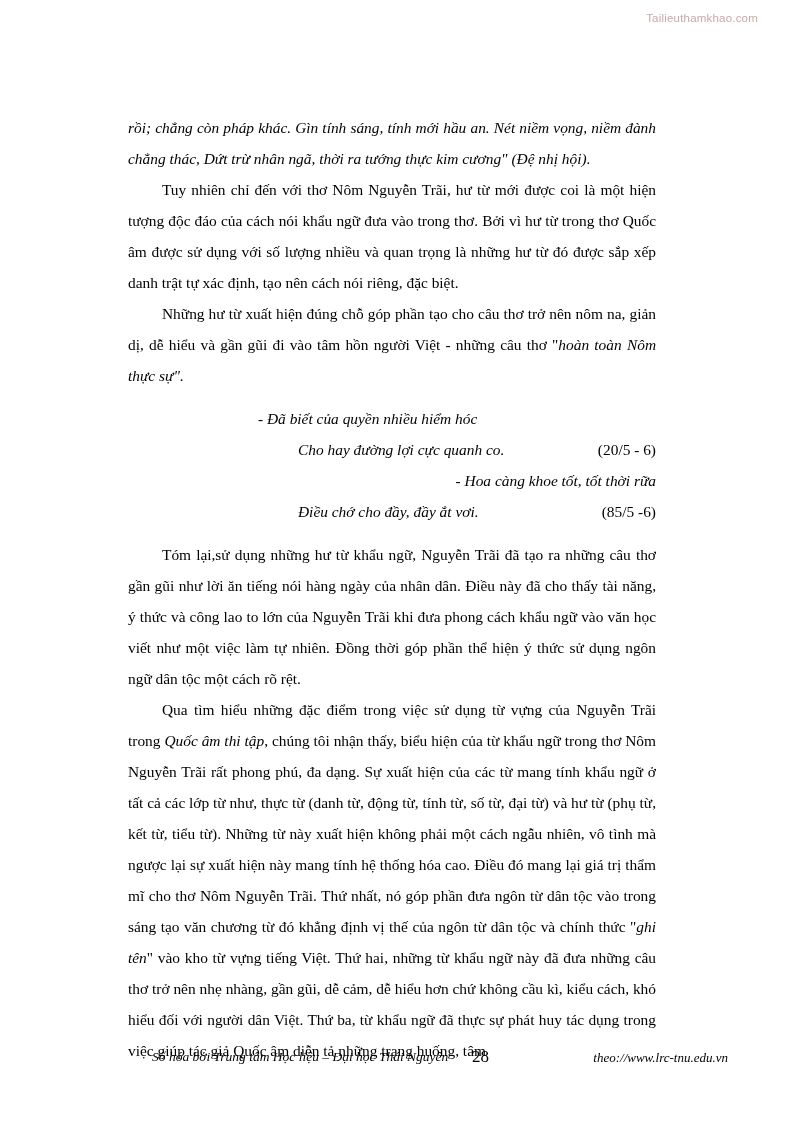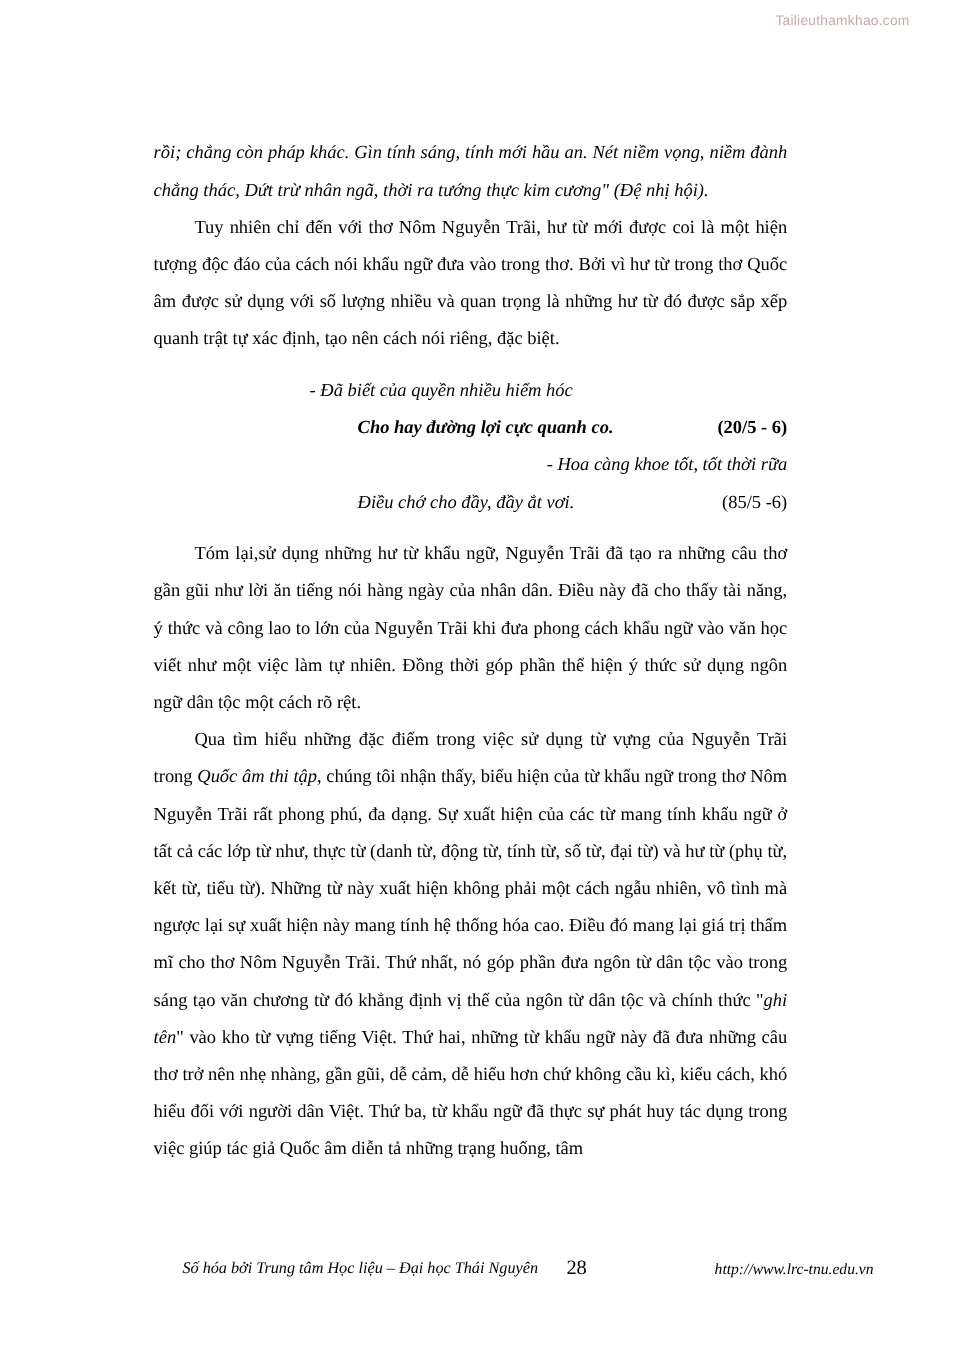--- a/index.html
+++ b/index.html
@@ -60,21 +60,21 @@
     line-height: 31px;
     font-style: italic;
   }
   .verse-line .ref {
     position: absolute;
     right: 0;
     top: 0;
     font-style: normal;
   }
   .vl-a { padding-left: 118px; }
-  .vl-b { padding-left: 158px; font-weight: bold; }
+  .vl-b { padding-left: 158px; }
   .vl-c { padding-left: 140px; text-align: right; }
   .vl-d { padding-left: 158px; }
   .footer {
     position: absolute;
     left: 128px;
     right: 66px;
     bottom: 52px;
     height: 22px;
     margin-left: 24px;
   }
@@ -103,35 +103,36 @@
 <body>
 
 <div class="page">
 
   <div class="watermark">Tailieuthamkhao.com</div>
 
   <div class="content">
 
     <p class="italic">rồi; chẳng còn pháp khác. Gìn tính sáng, tính mới hầu an. Nét niềm vọng, niềm đành chẳng thác, Dứt trừ nhân ngã, thời ra tướng thực kim cương" (Đệ nhị hội).</p>
 
-    <p class="indent">Tuy nhiên chỉ đến với thơ Nôm Nguyễn Trãi, hư từ mới được coi là một hiện tượng độc đáo của cách nói khẩu ngữ đưa vào trong thơ. Bởi vì hư từ trong thơ Quốc âm được sử dụng với số lượng nhiều và quan trọng là những hư từ đó được sắp xếp quanh trật tự xác định, tạo nên cách nói riêng, đặc biệt.</p>
+    <p class="indent">Tuy nhiên chỉ đến với thơ Nôm Nguyễn Trãi, hư từ mới được coi là một hiện tượng độc đáo của cách nói khẩu ngữ đưa vào trong thơ. Bởi vì hư từ trong thơ Quốc âm được sử dụng với số lượng nhiều và quan trọng là những hư từ đó được sắp xếp danh trật tự xác định, tạo nên cách nói riêng, đặc biệt.</p>
 
+    <p class="indent"><span>Những hư từ xuất hiện đúng chỗ góp phần tạo cho câu thơ trở nên nôm na, giản dị, dễ hiểu và gần gũi đi vào tâm hồn người Việt - những câu thơ "</span><span class="italic">hoàn toàn Nôm thực sự".</span></p>
 
     <div class="verse-block">
       <div class="verse-line vl-a">- Đã biết của quyền nhiều hiểm hóc</div>
       <div class="verse-line vl-b"><span>Cho hay đường lợi cực quanh co.</span><span class="ref">(20/5 - 6)</span></div>
       <div class="verse-line vl-c">- Hoa càng khoe tốt, tốt thời rữa</div>
       <div class="verse-line vl-d"><span>Điều chớ cho đầy, đầy ắt vơi.</span><span class="ref">(85/5 -6)</span></div>
     </div>
 
     <p class="indent">Tóm lại,sử dụng những hư từ khẩu ngữ, Nguyễn Trãi đã tạo ra những câu thơ gần gũi như lời ăn tiếng nói hàng ngày của nhân dân. Điều này đã cho thấy tài năng, ý thức và công lao to lớn của Nguyễn Trãi khi đưa phong cách khẩu ngữ vào văn học viết như một việc làm tự nhiên. Đồng thời góp phần thể hiện ý thức sử dụng ngôn ngữ dân tộc một cách rõ rệt.</p>
 
     <p class="indent"><span>Qua tìm hiểu những đặc điểm trong việc sử dụng từ vựng của Nguyễn Trãi trong </span><span class="italic">Quốc âm thi tập</span><span>, chúng tôi nhận thấy, biểu hiện của từ khẩu ngữ trong thơ Nôm Nguyễn Trãi rất phong phú, đa dạng. Sự xuất hiện của các từ mang tính khẩu ngữ ở tất cả các lớp từ như, thực từ (danh từ, động từ, tính từ, số từ, đại từ) và hư từ (phụ từ, kết từ, tiểu từ). Những từ này xuất hiện không phải một cách ngẫu nhiên, vô tình mà ngược lại sự xuất hiện này mang tính hệ thống hóa cao. Điều đó mang lại giá trị thẩm mĩ cho thơ Nôm Nguyễn Trãi. Thứ nhất, nó góp phần đưa ngôn từ dân tộc vào trong sáng tạo văn chương từ đó khẳng định vị thế của ngôn từ dân tộc và chính thức "</span><span class="italic">ghi tên</span><span>" vào kho từ vựng tiếng Việt. Thứ hai, những từ khẩu ngữ này đã đưa những câu thơ trở nên nhẹ nhàng, gần gũi, dễ cảm, dễ hiểu hơn chứ không cầu kì, kiểu cách, khó hiểu đối với người dân Việt. Thứ ba, từ khẩu ngữ đã thực sự phát huy tác dụng trong việc giúp tác giả Quốc âm diễn tả những trạng huống, tâm</span></p>
 
   </div>
 
   <div class="footer">
     <span class="footer-left">Số hóa bởi Trung tâm Học liệu – Đại học Thái Nguyên</span>
     <span class="footer-center">28</span>
-    <span class="footer-right">http://www.lrc-tnu.edu.vn</span>
+    <span class="footer-right">theo://www.lrc-tnu.edu.vn</span>
   </div>
 
 </div>
 
 </body></html>

